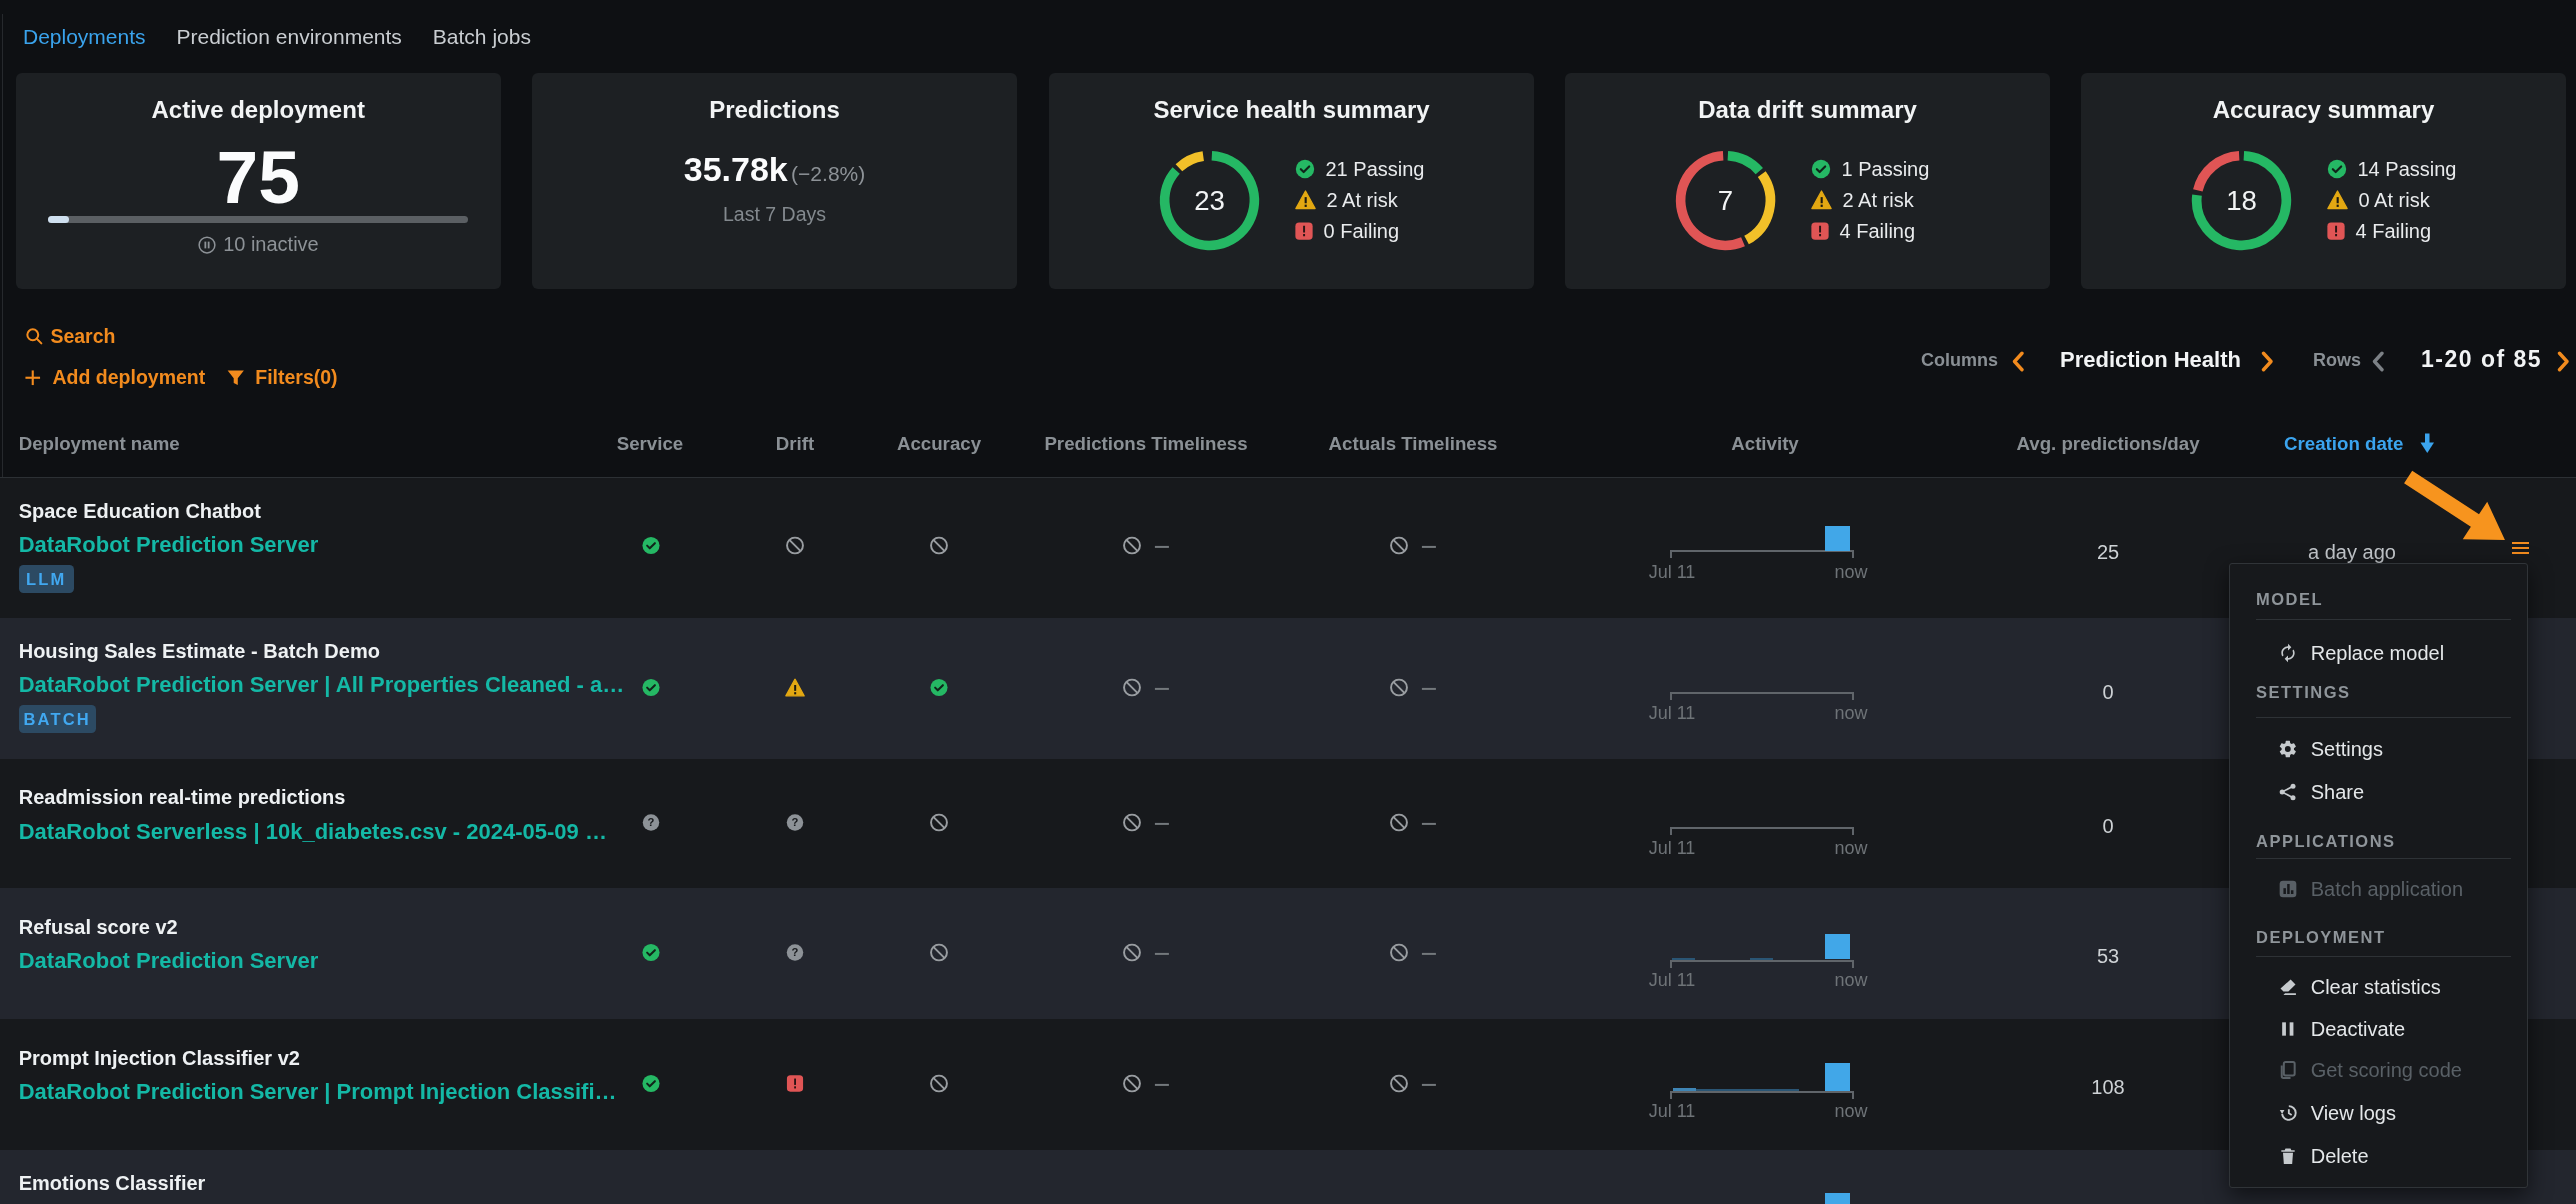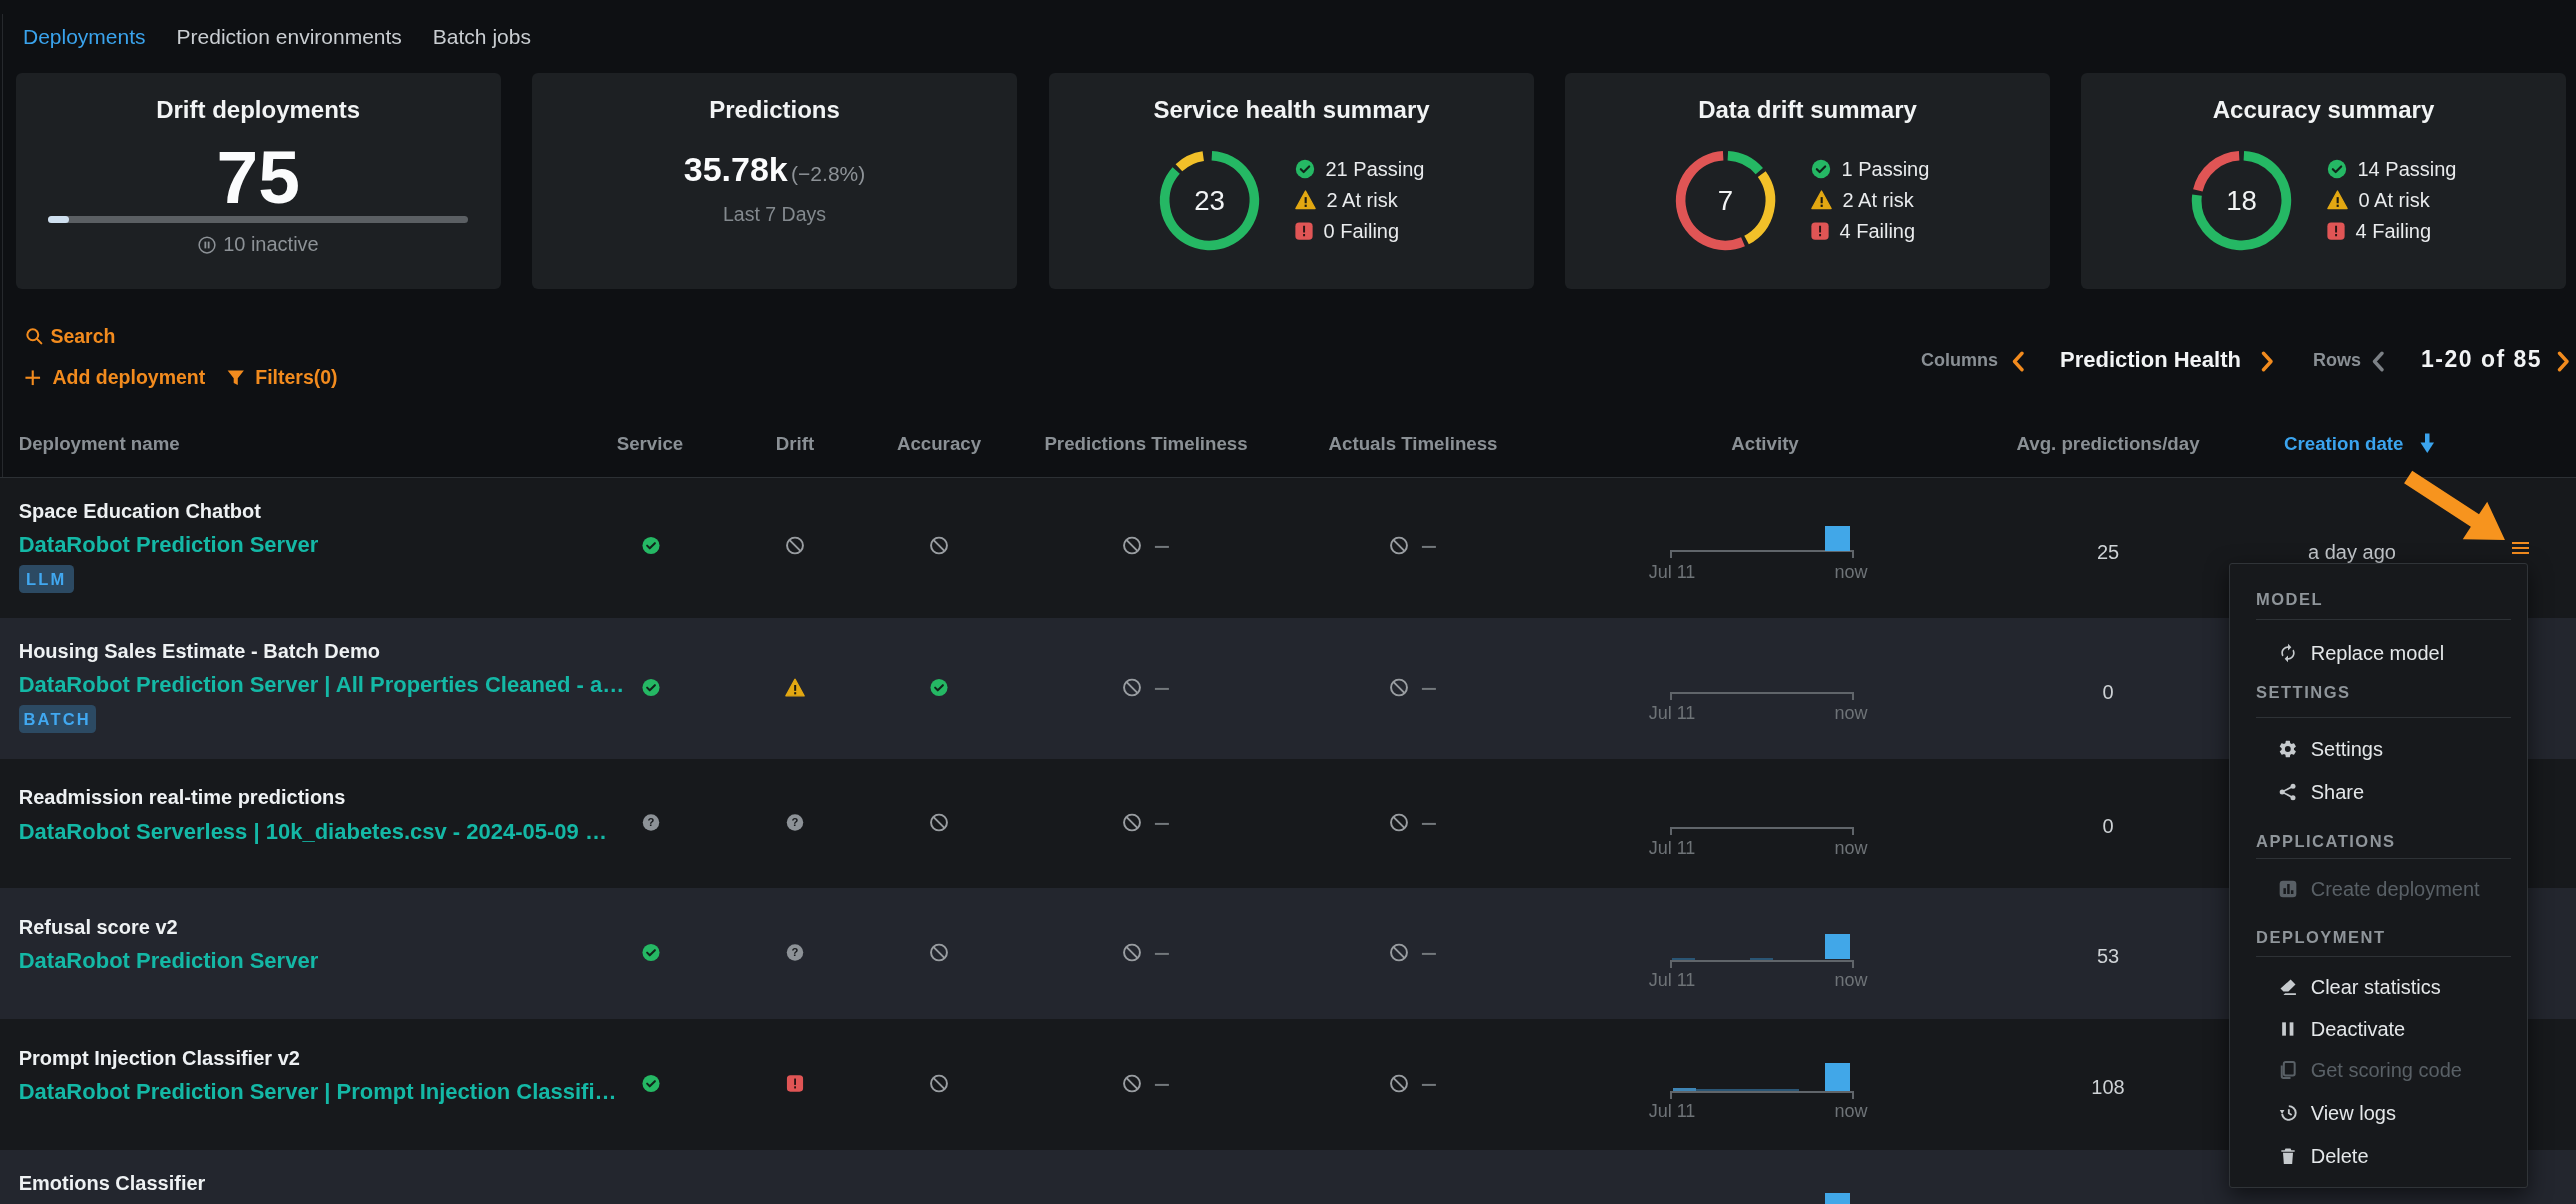--- a/index.html
+++ b/index.html
@@ -38,21 +38,21 @@
 
   <div class="abs" style="left:1.5px; top:13.5px; width:1.5px; height:1191px; background:#26292d;"></div>
 
   <div class="abs" style="left:23px; top:25px; display:flex; gap:31px;">
     <span class="tab" style="color:#3aa3ec;">Deployments</span>
     <span class="tab">Prediction environments</span>
     <span class="tab">Batch jobs</span>
   </div>
 
   <div class="card" style="left:15.7px;">
-    <div class="ctitle">Drift deployments</div>
+    <div class="ctitle">Active deployment</div>
     <div class="abs" style="top:67px; left:0; width:100%; text-align:center; font-size:75px; font-weight:bold; color:#fbfcfd; line-height:1;">75</div>
     <div class="abs" style="left:32px; top:143px; width:420px; height:6.7px; background:#5b5f63; border-radius:3.7px;"></div>
     <div class="abs" style="left:32px; top:143px; width:21px; height:6.7px; background:#cfe0ef; border-radius:3.7px;"></div>
     <div class="abs" style="left:0; top:160px; width:100%; display:flex; align-items:center; justify-content:center; gap:7.5px; color:#8d9297; font-size:20px;">
       <svg width="18" height="18" viewBox="0 0 24 24">
           <circle cx="12" cy="12" r="10.5" fill="none" stroke="#8d9297" stroke-width="2"></circle>
           <rect x="8.6" y="7.5" width="2.4" height="9" fill="#8d9297"></rect>
           <rect x="13" y="7.5" width="2.4" height="9" fill="#8d9297"></rect>
         </svg>
       <span>10 inactive</span>
@@ -457,21 +457,21 @@
     </div>
     <div class="menu-sec" style="top:269px;">APPLICATIONS</div>
     <div class="menu-div" style="top:294px;"></div>
     <div class="mitem dis" style="top:314px;">
       <svg width="20" height="20" viewBox="0 0 24 24">
           <rect x="2" y="2" width="20" height="20" rx="4" fill="#596066"></rect>
           <rect x="6.5" y="11" width="3" height="7" fill="#17191c"></rect>
           <rect x="11" y="6" width="3" height="12" fill="#17191c"></rect>
           <rect x="15.5" y="13.5" width="3" height="4.5" fill="#17191c"></rect>
         </svg>
-      <span>Create deployment</span>
+      <span>Batch application</span>
     </div>
     <div class="menu-sec" style="top:365px;">DEPLOYMENT</div>
     <div class="menu-div" style="top:392px;"></div>
     <div class="mitem" style="top:412px;">
       <svg width="20" height="20" viewBox="0 0 24 24">
           <path fill="#c6cacd" d="M15.14,3,21,8.86,12.43,17.43H6.57L3,13.86ZM8.5,19.5h13v2H6.5Z"></path>
         </svg>
       <span>Clear statistics</span>
     </div>
     <div class="mitem" style="top:454px;">

